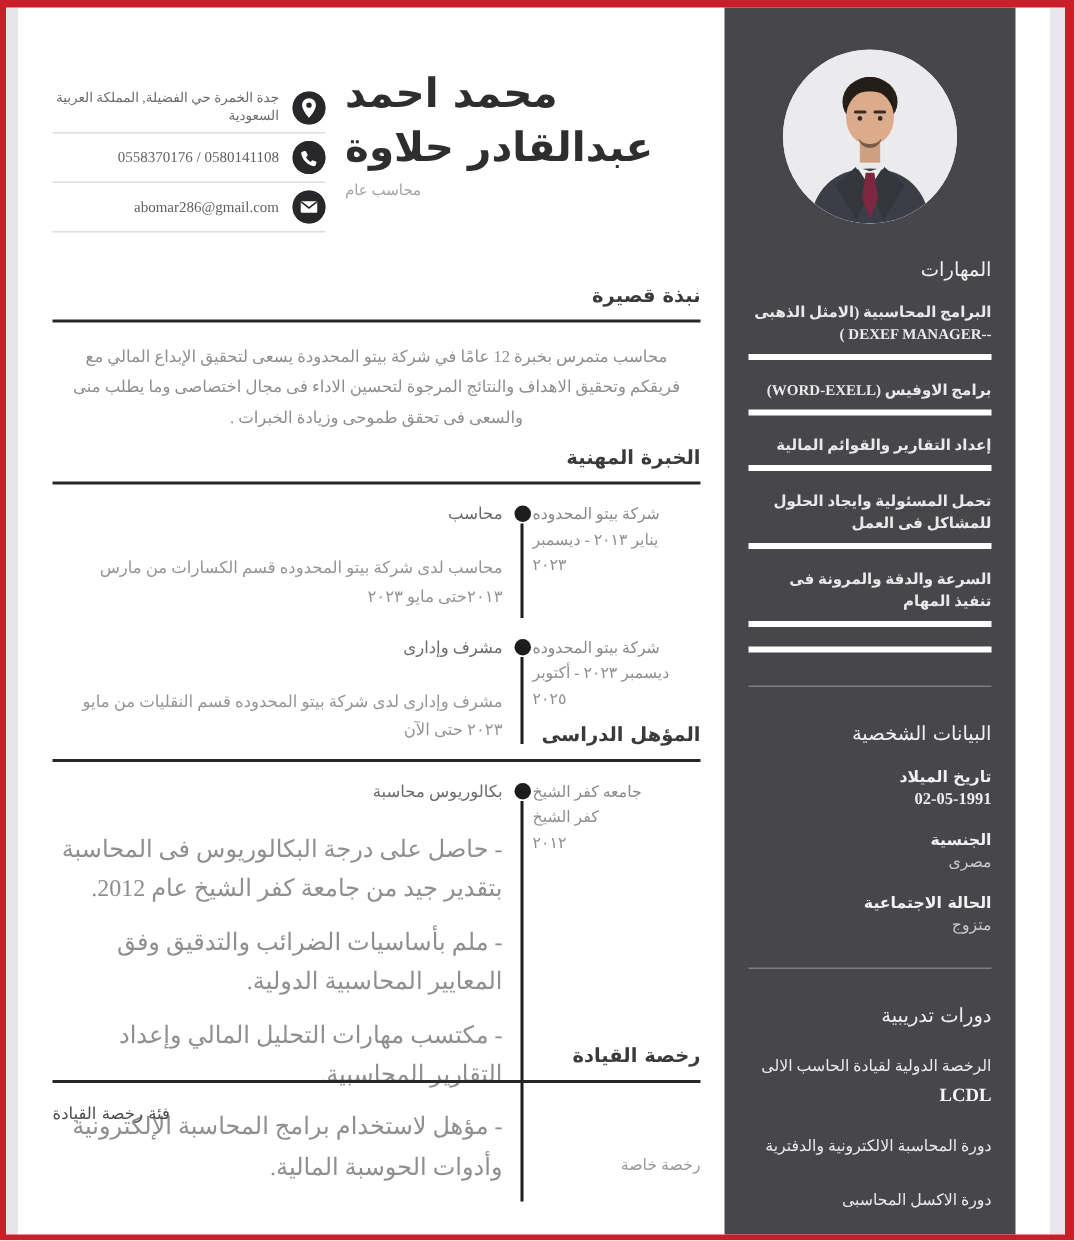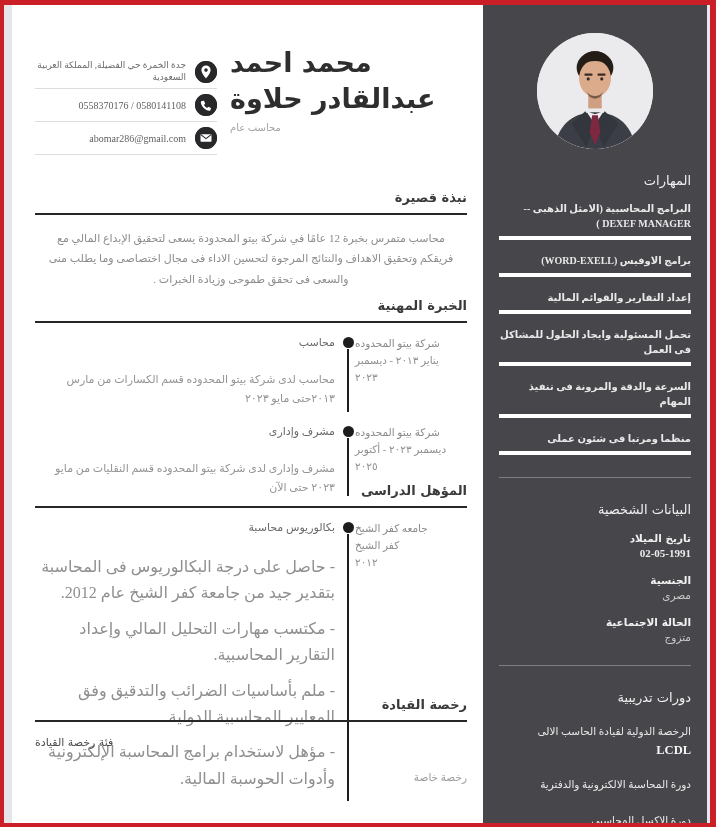--- a/index.html
+++ b/index.html
@@ -63,21 +63,21 @@
   .edu-bullets { margin-top:20px; list-style:none; }
   .edu-bullets li { font-size:16px; color:#8f8f8f; line-height:1.65; margin-bottom:9px; }
   .edu-bullets li::before { content:"-  "; }
 
   .sec-license { top:692px; }
   .lic-label { margin-top:14px; direction:rtl; text-align:left; font-size:11px; font-weight:normal;
                color:#4c4c4c; font-family:"DejaVu Sans",sans-serif; }
   .lic-value { margin-top:22px; direction:rtl; text-align:right; font-size:10.5px; color:#9b9b9b; }
 
   
-  .sidebar { position:absolute; left:483px; width:224px; top:5px; bottom:4px; background:#47474b;
+  .sidebar { position:absolute; left:483px; width:194px; top:5px; bottom:4px; background:#47474b;
              direction:rtl; text-align:right; padding:0 16px; }
   .photo { width:116px; height:116px; border-radius:50%; margin:28px auto 0; overflow:hidden; background:#ebebed; }
   .photo svg { width:100%; height:100%; display:block; }
 
   .sb-title { margin-top:24px; font-size:13px; color:#efefef; font-family:"DejaVu Sans",sans-serif; }
   .skill { margin-top:13px; }
   .skill-label { font-size:10px; font-weight:bold; color:#e9e9e9; line-height:1.5; }
   .skill-bar { margin-top:5px; height:4px; background:rgba(255,255,255,0.18); }
   .skill-fill { height:100%; width:100%; background:#ffffff; }
 
@@ -181,22 +181,22 @@
 
     <section class="sec sec-education">
       <div class="sec-title">المؤهل الدراسى</div>
       <div class="sec-rule"></div>
 
       <div class="entry edu-entry">
         <div class="entry-left">
           <div class="degree">بكالوريوس محاسبة</div>
           <ul class="edu-bullets">
             <li>حاصل على درجة البكالوريوس فى المحاسبة بتقدير جيد من جامعة كفر الشيخ عام 2012.</li>
+            <li>ملم بأساسيات الضرائب والتدقيق وفق المعايير المحاسبية الدولية.</li>
             <li>مكتسب مهارات التحليل المالي وإعداد التقارير المحاسبية.</li>
-            <li>ملم بأساسيات الضرائب والتدقيق وفق المعايير المحاسبية الدولية.</li>
             <li>مؤهل لاستخدام برامج المحاسبة الإلكترونية وأدوات الحوسبة المالية.</li>
           </ul>
         </div>
         <div class="tl">
           <span class="tl-dot"></span>
           <span class="tl-line"></span>
         </div>
         <div class="entry-right">
           <div class="company">جامعه كفر الشيخ</div>
           <div class="dates">كفر الشيخ</div>
@@ -261,21 +261,20 @@
           <div class="skill-fill"></div>
         </div>
     </div>
     <div class="skill">
       <div class="skill-label">السرعة والدقة والمرونة فى تنفيذ المهام</div>
       <div class="skill-bar">
           <div class="skill-fill"></div>
         </div>
     </div>
     <div class="skill">
-      <div class="skill-label">منظما ومرتبا فى شئون عملى</div>
       <div class="skill-bar">
           <div class="skill-fill"></div>
         </div>
     </div>
 
     <hr class="sb-sep">
 
     <div class="sb-title">البيانات الشخصية</div>
 
     <div class="p-item">

